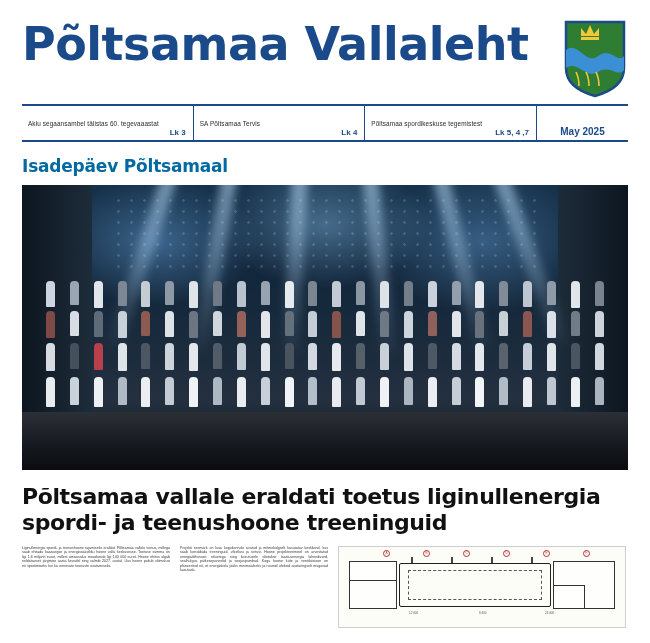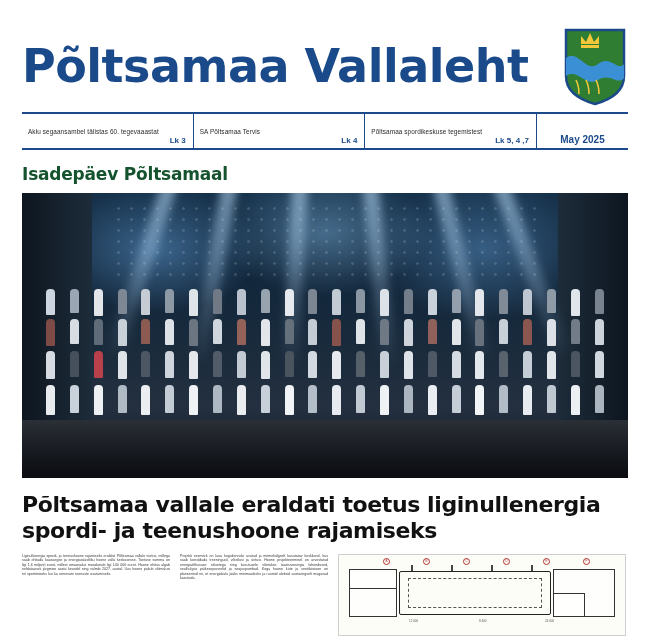--- a/index.html
+++ b/index.html
@@ -21,23 +21,22 @@
     background: #ffffff;
     box-sizing: border-box;
     padding: 0 22px;
   }
 
   
   .masthead {
     position: relative;
     padding-top: 18px;
     display: flex;
-    align-items: center;
+    align-items: flex-start;
     justify-content: space-between;
-    margin-top: 8px;
   }
   .masthead-title {
     font-family: "DejaVu Sans", sans-serif;
     font-weight: bold;
     font-size: 46px;
     line-height: 52px;
     letter-spacing: -0.5px;
     color: #1b4a8a;
     white-space: nowrap;
   }
@@ -98,21 +97,21 @@
     font-weight: bold;
     color: #1b4a8a;
   }
 
   
   .lead-kicker {
     margin-top: 14px;
     font-family: "DejaVu Sans", sans-serif;
     font-size: 17px;
     font-weight: bold;
-    color: #14532d;
+    color: #0369a1;
     letter-spacing: -0.2px;
   }
 
   
   .photo-wrap {
     margin-top: 9px;
     width: 606px;
     height: 285px;
     position: relative;
     overflow: hidden;
@@ -418,21 +417,21 @@
           <div class="person" style="height:30px;background:#e8ecf0"></div>
             <div class="person" style="height:28px;background:#bfc8d1"></div>
           <div class="person" style="height:30px;background:#edf0f3"></div>
             <div class="person" style="height:28px;background:#aab4bf"></div>
         </div>
       </div>
     </div>
 
   </div>
 
-  <div class="main-headline">Põltsamaa vallale eraldati toetus liginullenergia spordi- ja teenushoone rajamiseks</div>
+  <div class="main-headline">Põltsamaa vallale eraldati toetus liginullenergia spordi- ja teenushoone treeninguid</div>
 
   <div class="bottom">
     <div class="col">
       <p>Liginullenergia spordi- ja teenushoone rajamiseks eraldati Põltsamaa vallale toetus, millega saab ehitada kaasaegse ja energiasäästliku hoone valla keskusesse. Toetuse summa on ligi 1,6 miljonit eurot, millest omaosalus moodustab ligi 140 000 eurot. Hoone ehitus algab eeldatavasti järgmise aasta kevadel ning valmib 2027. aastal. Uus hoone pakub võimalusi nii sportimiseks kui ka erinevate teenuste osutamiseks.</p>
     </div>
     <div class="col">
       <p>Projekti eesmärk on luua kogukonnale avatud ja mitmekülgselt kasutatav keskkond, kus saab korraldada treeninguid, võistlusi ja üritusi. Hoone projekteerimisel on arvestatud energiatõhususe nõuetega ning kasutusele võetakse taastuvenergia lahendused, sealhulgas päikesepaneelid ja soojuspumbad. Kogu hoone küte ja ventilatsioon on planeeritud nii, et energiakulu jääks minimaalseks ja ruumid oleksid aastaringselt mugavad kasutada.</p>
     </div>
     <div class="plan">
       <div class="plan-grid"></div>

